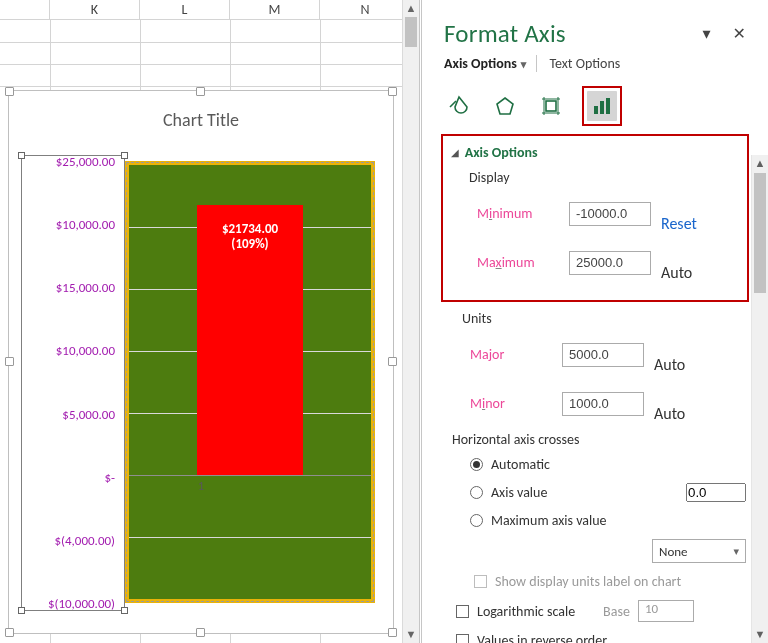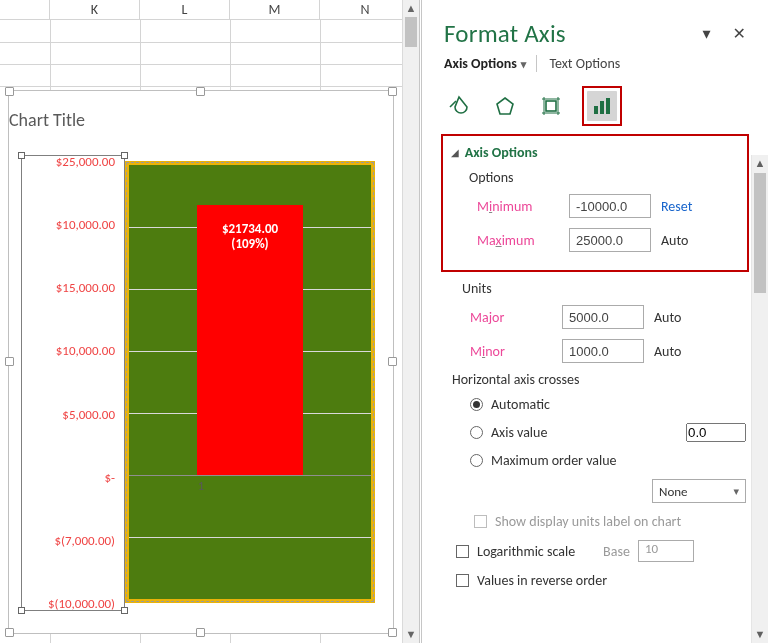--- a/index.html
+++ b/index.html
@@ -16,27 +16,27 @@
     .sheet-scroll .arrow { height: 17px; text-align: center; font-size: 11px; line-height: 17px; color: #666; }
     .sheet-scroll .thumb { position: absolute; left: 2px; right: 2px; top: 17px; height: 30px; background: #c2c2c2; }
 
     
     .chart-wrap { position: absolute; left: 8px; top: 90px; width: 386px; height: 544px; border: 1px solid #bfbfbf; background: #fff; }
     .sel-handle { position: absolute; width: 9px; height: 9px; background: #fff; border: 1px solid #999; border-radius: 1px; }
     .h-tl { left: -4px; top: -4px; } .h-tr { right: -4px; top: -4px; }
     .h-bl { left: -4px; bottom: -4px; } .h-br { right: -4px; bottom: -4px; }
     .h-tc { left: 50%; margin-left: -5px; top: -4px; } .h-bc { left: 50%; margin-left: -5px; bottom: -4px; }
     .h-ml { left: -4px; top: 50%; margin-top: -5px; } .h-mr { right: -4px; top: 50%; margin-top: -5px; }
-    #chart-title { font-size: 18px; color: #595959; padding-top: 18px; }
+    #chart-title { font-size: 18px; color: #595959; text-align: center; padding-top: 18px; }
     .plot-area { position: absolute; left: 14px; right: 14px; top: 60px; bottom: 30px; }
     .plot-inner { position: absolute; left: 102px; right: 4px; top: 10px; bottom: 0; border: 4px solid #eab308; background: #4d7c0f; }
     .plot-selected-outline { position: absolute; left: -3px; right: -3px; top: -3px; bottom: -3px; border: 1px dashed #9a9a9a; }
     .plot-inner .gridline { position: absolute; left: 0; right: 0; height: 1px; background: #d9d9d9; }
     .axis-labels { position: absolute; left: 0; width: 100px; top: 10px; bottom: 0; }
-    .axis-label { position: absolute; right: 8px; font-size: 13px; color: #ef4444; text-align: left; transform: translateY(-50%);}    
+    .axis-label { position: absolute; right: 8px; font-size: 13px; color: #a21caf; text-align: left; transform: translateY(-50%);}    
     .bar-green { position: absolute; background: #92c47d; }
     .bar-red { position: absolute; background: #ff0000; }
     .bar-label { position: absolute; color: #fff; font-size: 13px; font-weight: bold; text-align: center; padding: 4px 8px; }
     .x-cat { position: absolute; font-size: 13px; color: #595959; text-align: center; }
     .axis-sel-box { position: absolute; border: 1px solid #7f7f7f; }
     .axis-sel-handle { position: absolute; width: 7px; height: 7px; border: 1px solid #666; background: #fff; }
 
     
     .pane { position: absolute; left: 421px; top: 0; right: 0; height: 643px; border-left: 1px solid #c6c6c6; background: #fff; }
     .pane-scroll { position: absolute; top: 155px; right: 0; width: 17px; bottom: 0; background: #f0f0f0; border-left: 1px solid #e5e5e5;}
@@ -63,21 +63,21 @@
     .pane-body { padding: 0 22px 8px 22px; }
     .highlight-box { border: 2px solid #c00000; margin: 0 -3px 6px -3px; padding: 8px 4px 12px 8px; }
     .section-header { display:flex; align-items:center; gap:6px; margin-bottom:6px; }
     .section-header .tri { font-size: 10px; color:#555; }
     .section-header .txt { font-weight:700; color:#217346; font-size:14px; }
     .sub-label { padding: 2px 0 4px 18px; font-size:14px; color:#333; }
     .row { display:flex; align-items:center; padding: 4px 0 6px 26px; gap: 10px;}
     .row .lbl { flex: 0 0 82px; font-size:14px; color:#ec4899; }
     .row .und { text-decoration: underline; text-decoration-color:#888;}
     .row input.txt { width: 82px; height: 24px; border: 1px solid #ababab; font-size: 13px; padding: 0 6px; color:#444;}
-    .row .side { flex: 0 0 46px; font-size:14px; color:#333; text-align:left;}
+    .row .side { flex: 0 0 46px; font-size:16px; color:#333; text-align:left;margin-top:20px;}
     .row .side.link { color:#1a66cc; cursor:pointer; }
     .radio-row, .check-row { display:flex; align-items:center; gap:8px; padding:4px 0 6px 26px; font-size:14px; color:#333;}
     .radio-ring { width:13px; height:13px; border:1px solid #666; border-radius:50%; display:inline-flex; align-items:center; justify-content:center;}
     .radio-ring .dot { width:7px; height:7px; border-radius:50%; background:#333;}
     .chk { width:13px; height:13px; border:1px solid #666; display:inline-block;}
     .dis-text { color:#9a9a9a; }
     .select { width:94px; height:24px; border:1px solid #ababab; display:flex; align-items:center; justify-content:space-between; padding:0 6px; font-size:13px; color:#333;}
     .select .car { font-size:11px; color:#666;}
     .inline-input { width:56px; height:22px; border:1px solid #ababab; font-size:13px; padding:0 6px; color:#9a9a9a; display:inline-block;}
   </style>
@@ -128,21 +128,21 @@
         <div class="axis-sel-handle" style="right:-4px; bottom:-4px"></div>
       </div>
 
       <div class="axis-labels">
         <div class="axis-label" style="top:0%">$25,000.00</div>
         <div class="axis-label" style="top:14.28%">$10,000.00</div>
         <div class="axis-label" style="top:28.57%">$15,000.00</div>
         <div class="axis-label" style="top:42.85%">$10,000.00</div>
         <div class="axis-label" style="top:57.14%">$5,000.00</div>
         <div class="axis-label" style="top:71.42%">$-</div>
-        <div class="axis-label" style="top:85.71%">$(7,000.00)</div>
+        <div class="axis-label" style="top:85.71%">$(4,000.00)</div>
         <div class="axis-label" style="top:100%">$(10,000.00)</div>
       </div>
 
       <div class="plot-inner">
         <div class="plot-selected-outline"></div>
 
         <div class="gridline" style="top:14.28%"></div>
         <div class="gridline" style="top:28.57%"></div>
         <div class="gridline" style="top:42.85%"></div>
         <div class="gridline" style="top:57.14%"></div>
@@ -204,21 +204,21 @@
     </div>
   </div>
 
   <div class="pane-body">
 
     <div class="highlight-box">
       <div class="section-header">
         <span class="tri">◢</span>
         <span class="txt">Axis Options</span>
       </div>
-      <div class="sub-label">Options</div>
+      <div class="sub-label">Display</div>
       <div class="row">
         <span class="lbl"><span>M</span><span class="und">i</span><span>nimum</span></span>
         <input class="txt" value="-10000.0" style="">
         <span class="side link">Reset</span>
       </div>
       <div class="row">
         <span class="lbl"><span>Ma</span><span class="und">x</span><span>imum</span></span>
         <input class="txt" value="25000.0" style="">
         <span class="side">Auto</span>
       </div>
@@ -244,21 +244,21 @@
       <span>Automatic</span>
     </div>
     <div class="radio-row">
       <span class="radio-ring"></span>
       <span><span>Axis valu</span><span class="und">e</span></span>
       <span style="flex:1"></span>
       <input class="txt dis" style="width: 60px;" value="0.0">
     </div>
     <div class="radio-row">
       <span class="radio-ring"></span>
-      <span><span class="und">M</span><span>aximum order value</span></span>
+      <span><span class="und">M</span><span>aximum axis value</span></span>
     </div>
 
     <div class="row" style="padding-left:8px">
       <span style="flex:1"></span>
       <div class="select">
         <span>None</span>
         <span class="car">▾</span>
       </div>
     </div>
 

